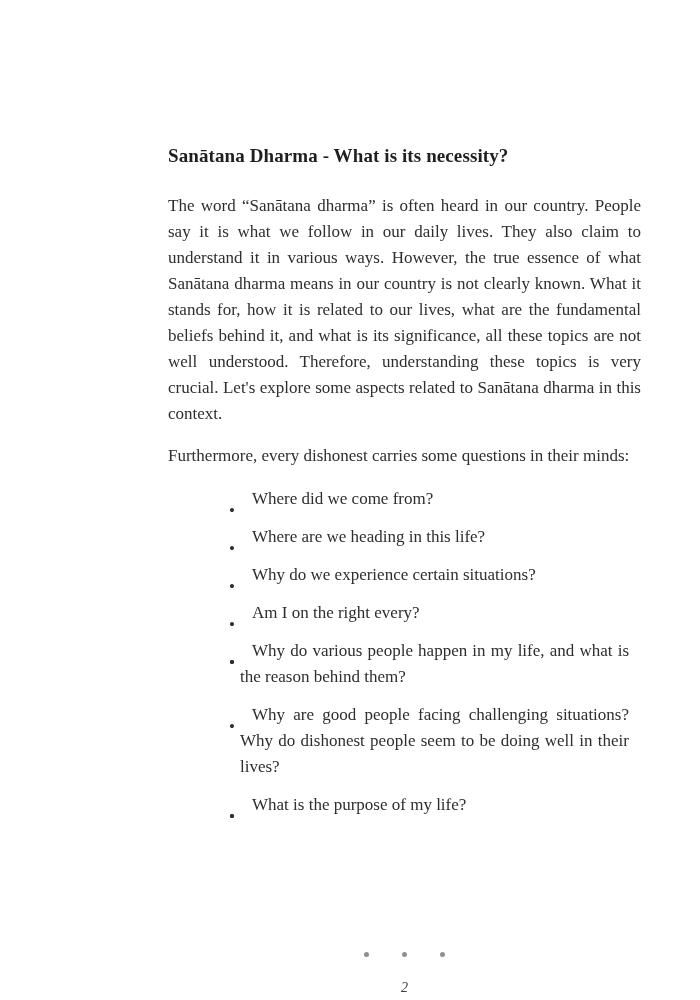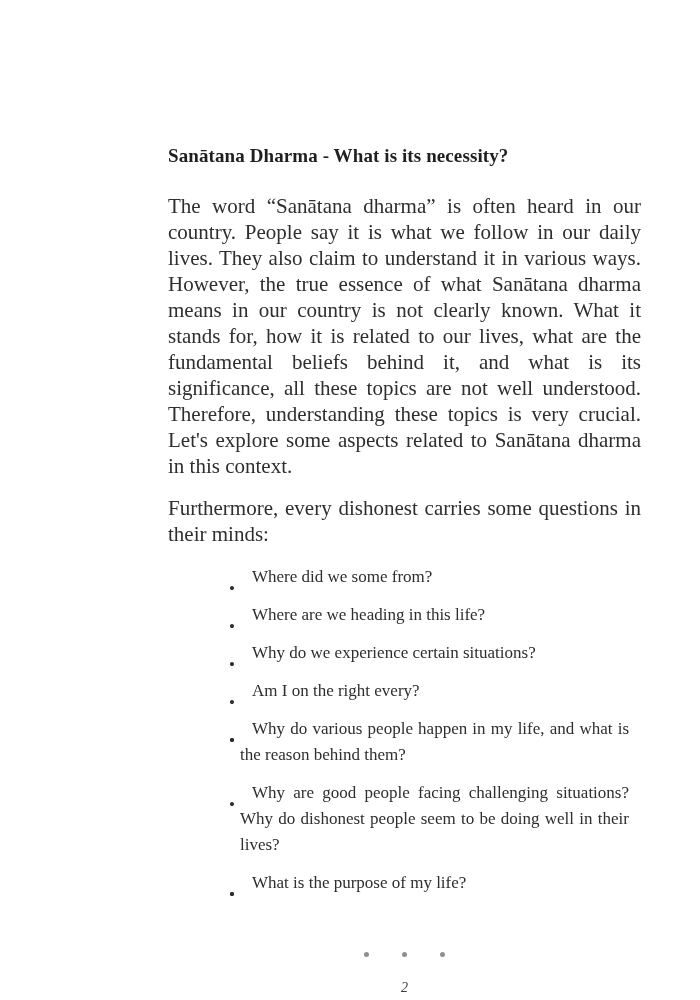--- a/index.html
+++ b/index.html
@@ -29,21 +29,21 @@
 
   .doc-title {
     font-size: 19px;
     font-weight: 700;
     color: #1f1f1f;
     letter-spacing: 0.1px;
     margin-bottom: 26px;
   }
 
   .para {
-    font-size: 21px;
+    font-size: 17px;
     line-height: 26px;
     text-align: justify;
     color: #2e2e2e;
     margin-bottom: 16px;
   }
 
   .questions {
     list-style: none;
     margin-top: 17px;
   }
@@ -103,21 +103,21 @@
 
     <h1 class="doc-title">Sanātana Dharma - What is its necessity?</h1>
 
     <p class="para">The word “Sanātana dharma” is often heard in our country. People say it is what we follow in our daily lives. They also claim to understand it in various ways. However, the true essence of what Sanātana dharma means in our country is not clearly known. What it stands for, how it is related to our lives, what are the fundamental beliefs behind it, and what is its significance, all these topics are not well understood. Therefore, understanding these topics is very crucial. Let's explore some aspects related to Sanātana dharma in this context.</p>
 
     <p class="para">Furthermore, every dishonest carries some questions in their minds:</p>
 
     <ul class="questions">
       <li>
         <span class="bullet">•</span>
-        <span>Where did we some from?</span>
+        <span>Where did we come from?</span>
       </li>
       <li>
         <span class="bullet">•</span>
         <span>Where are we heading in this life?</span>
       </li>
       <li>
         <span class="bullet">•</span>
         <span>Why do we experience certain situations?</span>
       </li>
       <li>

